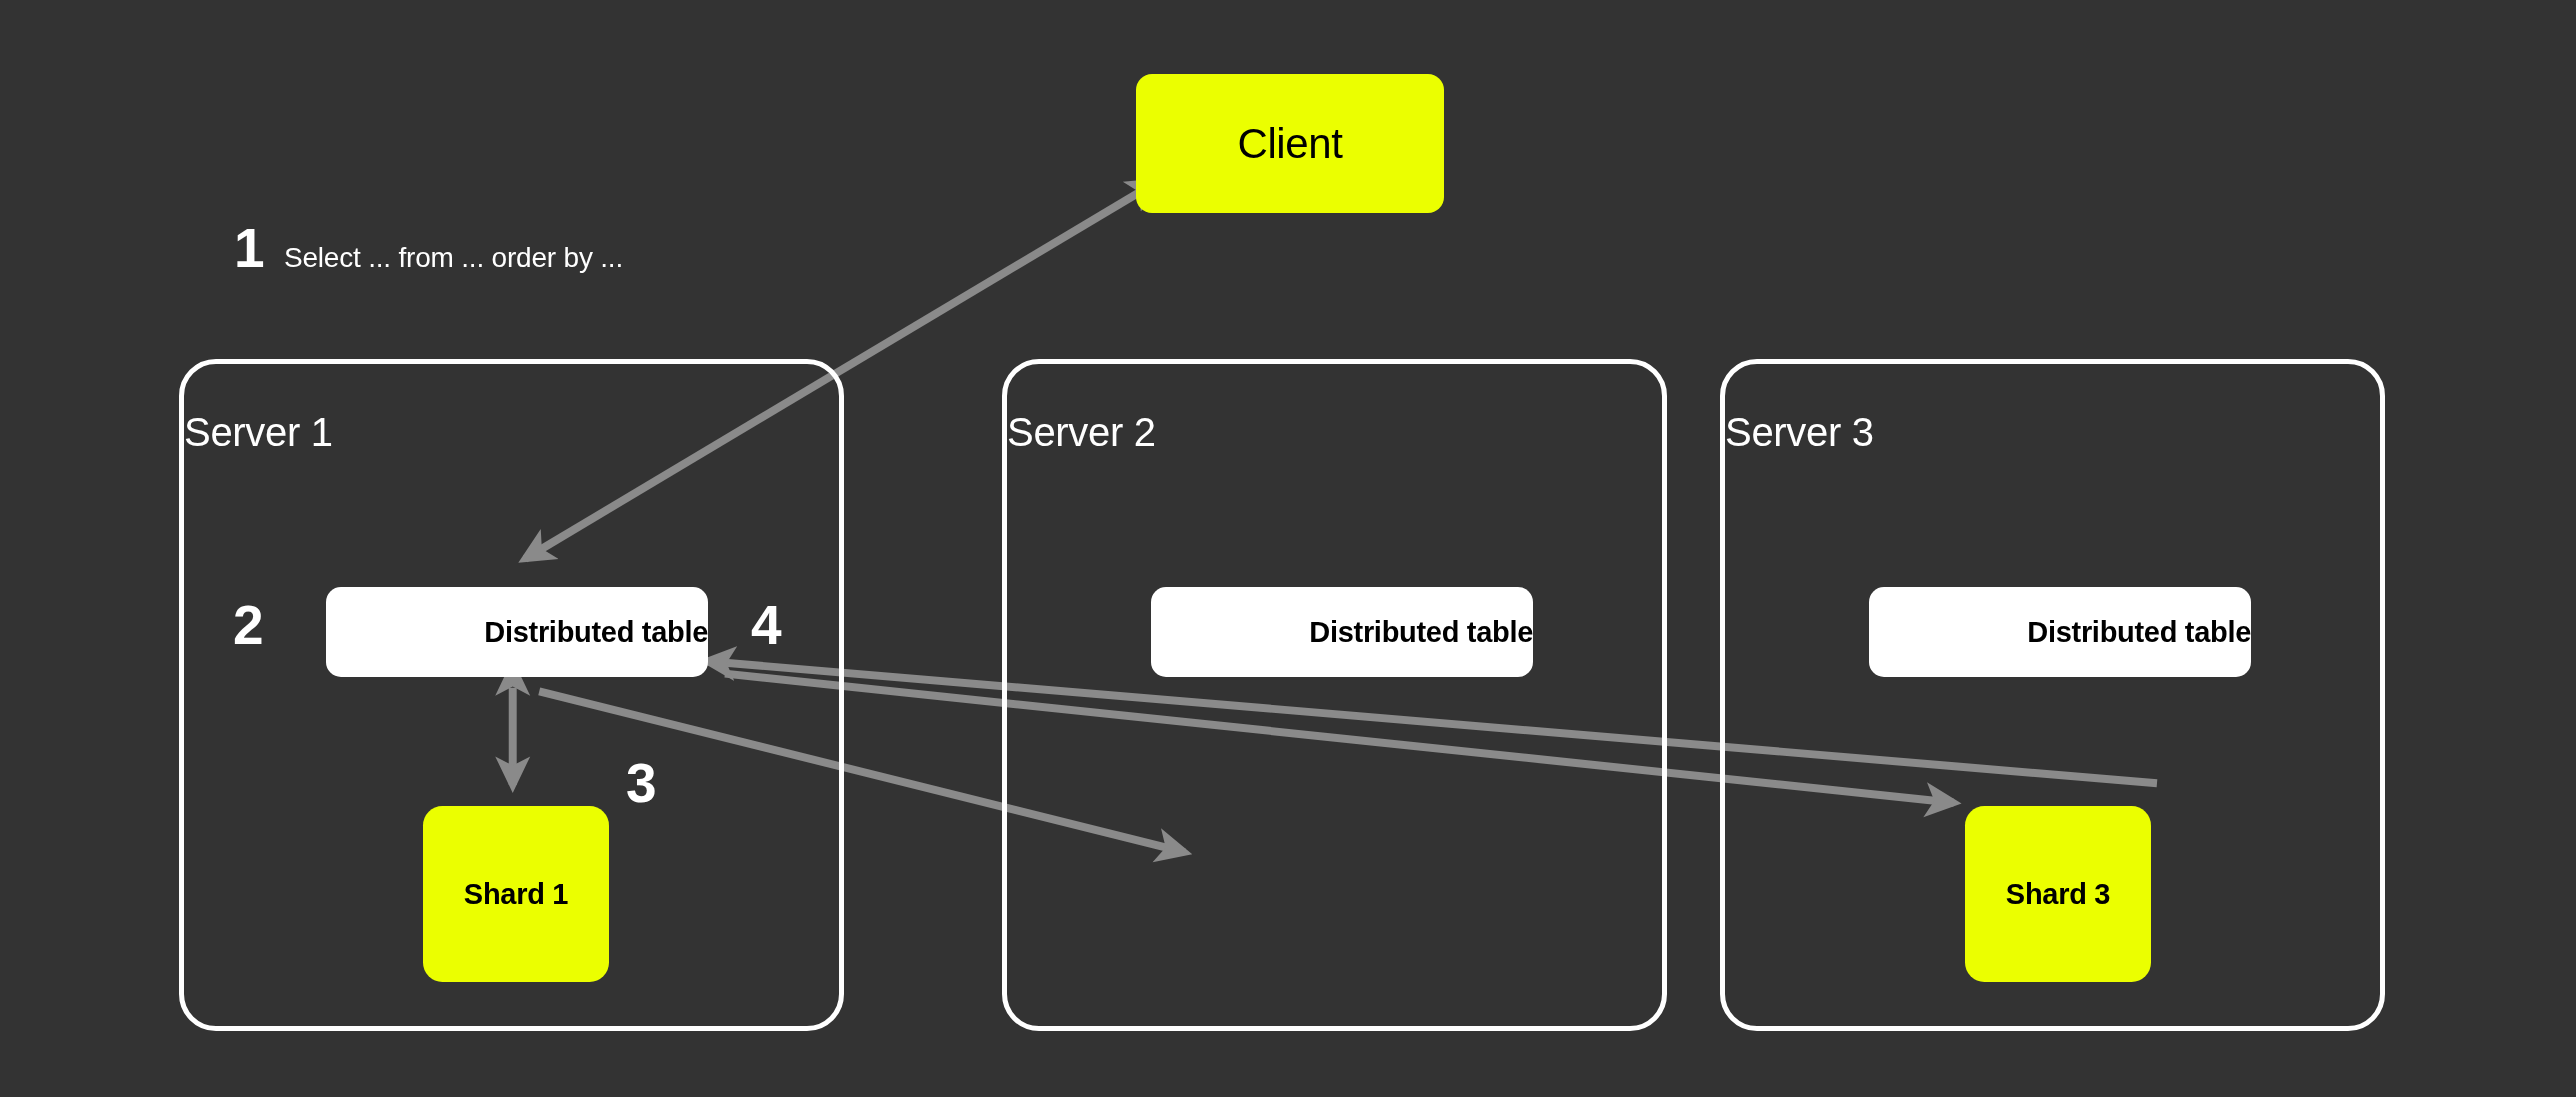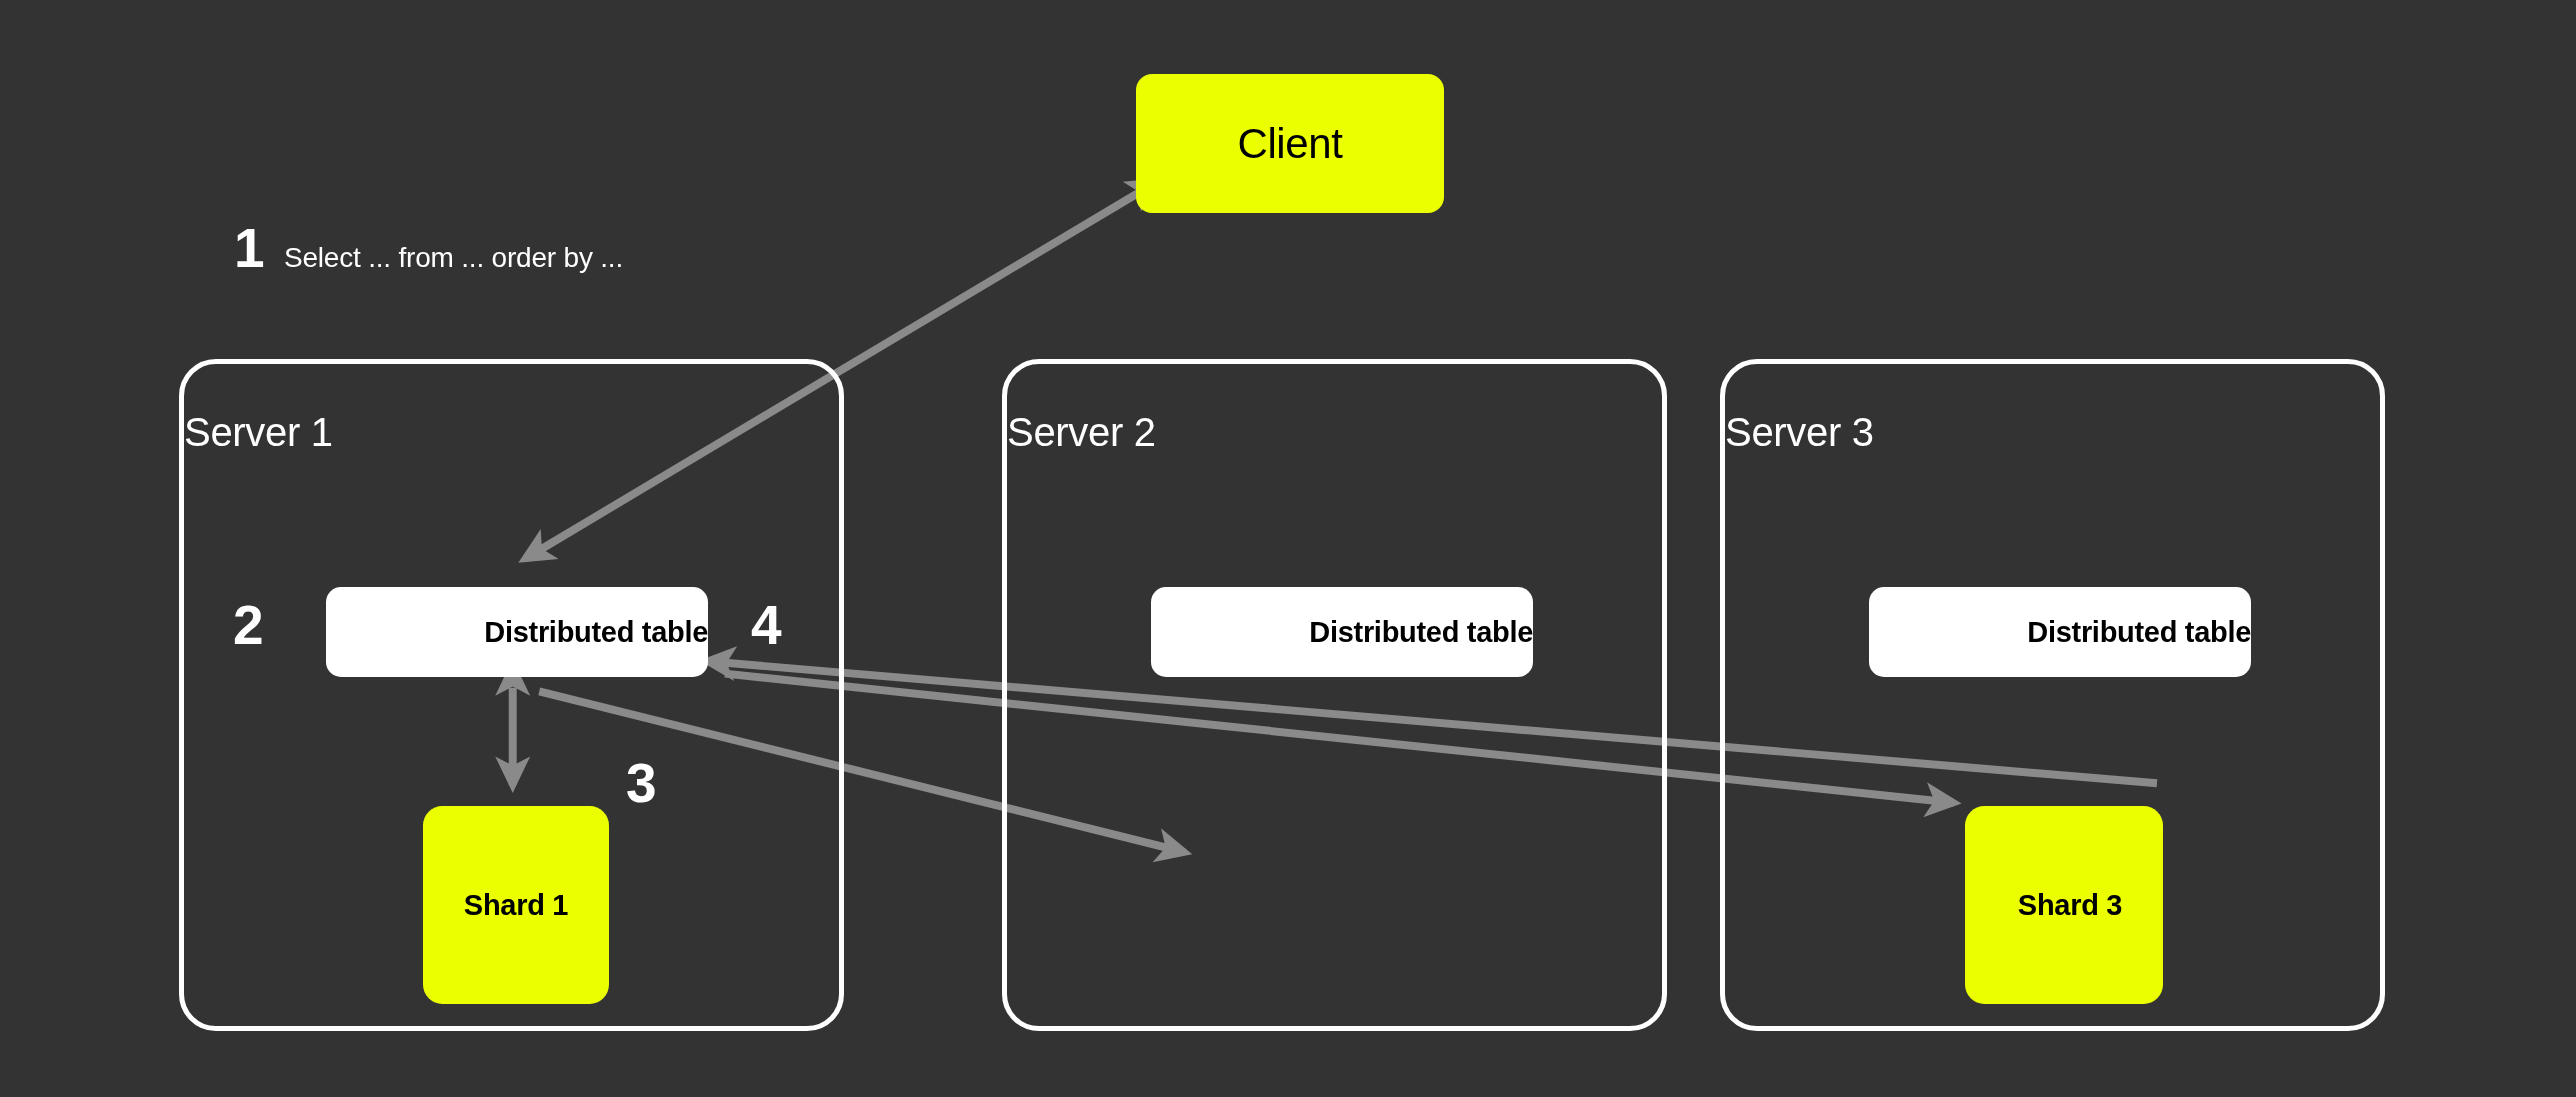--- a/index.html
+++ b/index.html
@@ -105,35 +105,35 @@
   }
   #server-1 .dist-table { left: 142px; width: 382px; }
   #server-2 .dist-table { left: 144px; width: 382px; }
   #server-3 .dist-table { left: 144px; width: 382px; }
 
   
   .shard-node {
     position: absolute;
     top: 442px;
     width: 186px;
-    height: 198px;
+    height: 176px;
     background: #EBFF00;
     border-radius: 19.4px;
     display: flex;
     align-items: center;
     justify-content: center;
     color: #000000;
     font-size: 29px;
     font-weight: 700;
     letter-spacing: -0.3px;
     text-align: right;
   }
   #server-1 .shard-node { left: 239px; }
   #server-2 .shard-node { left: 245px; }
-  #server-3 .shard-node { left: 240px; padding-left: 12px; }
+  #server-3 .shard-node { left: 240px; }
 
   
   .step-badge {
     position: absolute;
     color: #ffffff;
     font-size: 55px;
     font-weight: 700;
     line-height: 1;
   }
   #step-2 { left: 233px;  top: 598px; }

